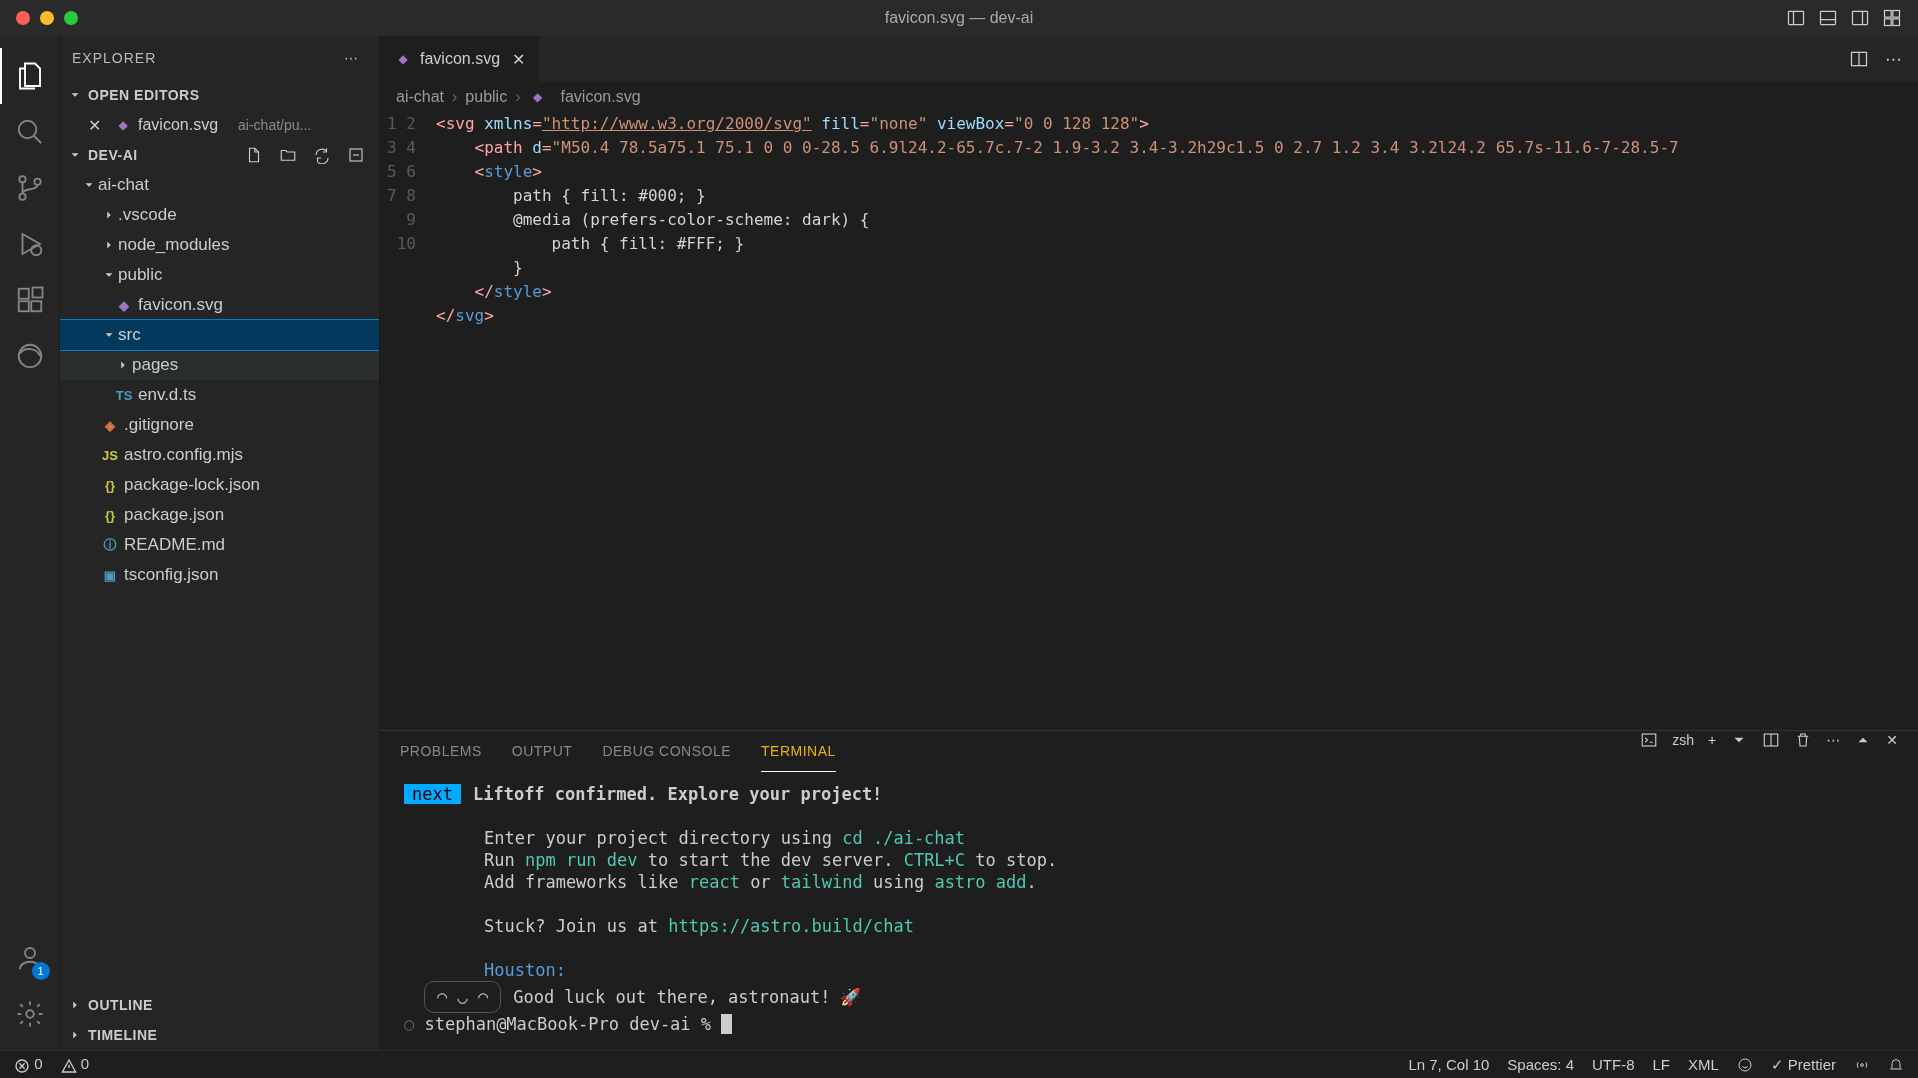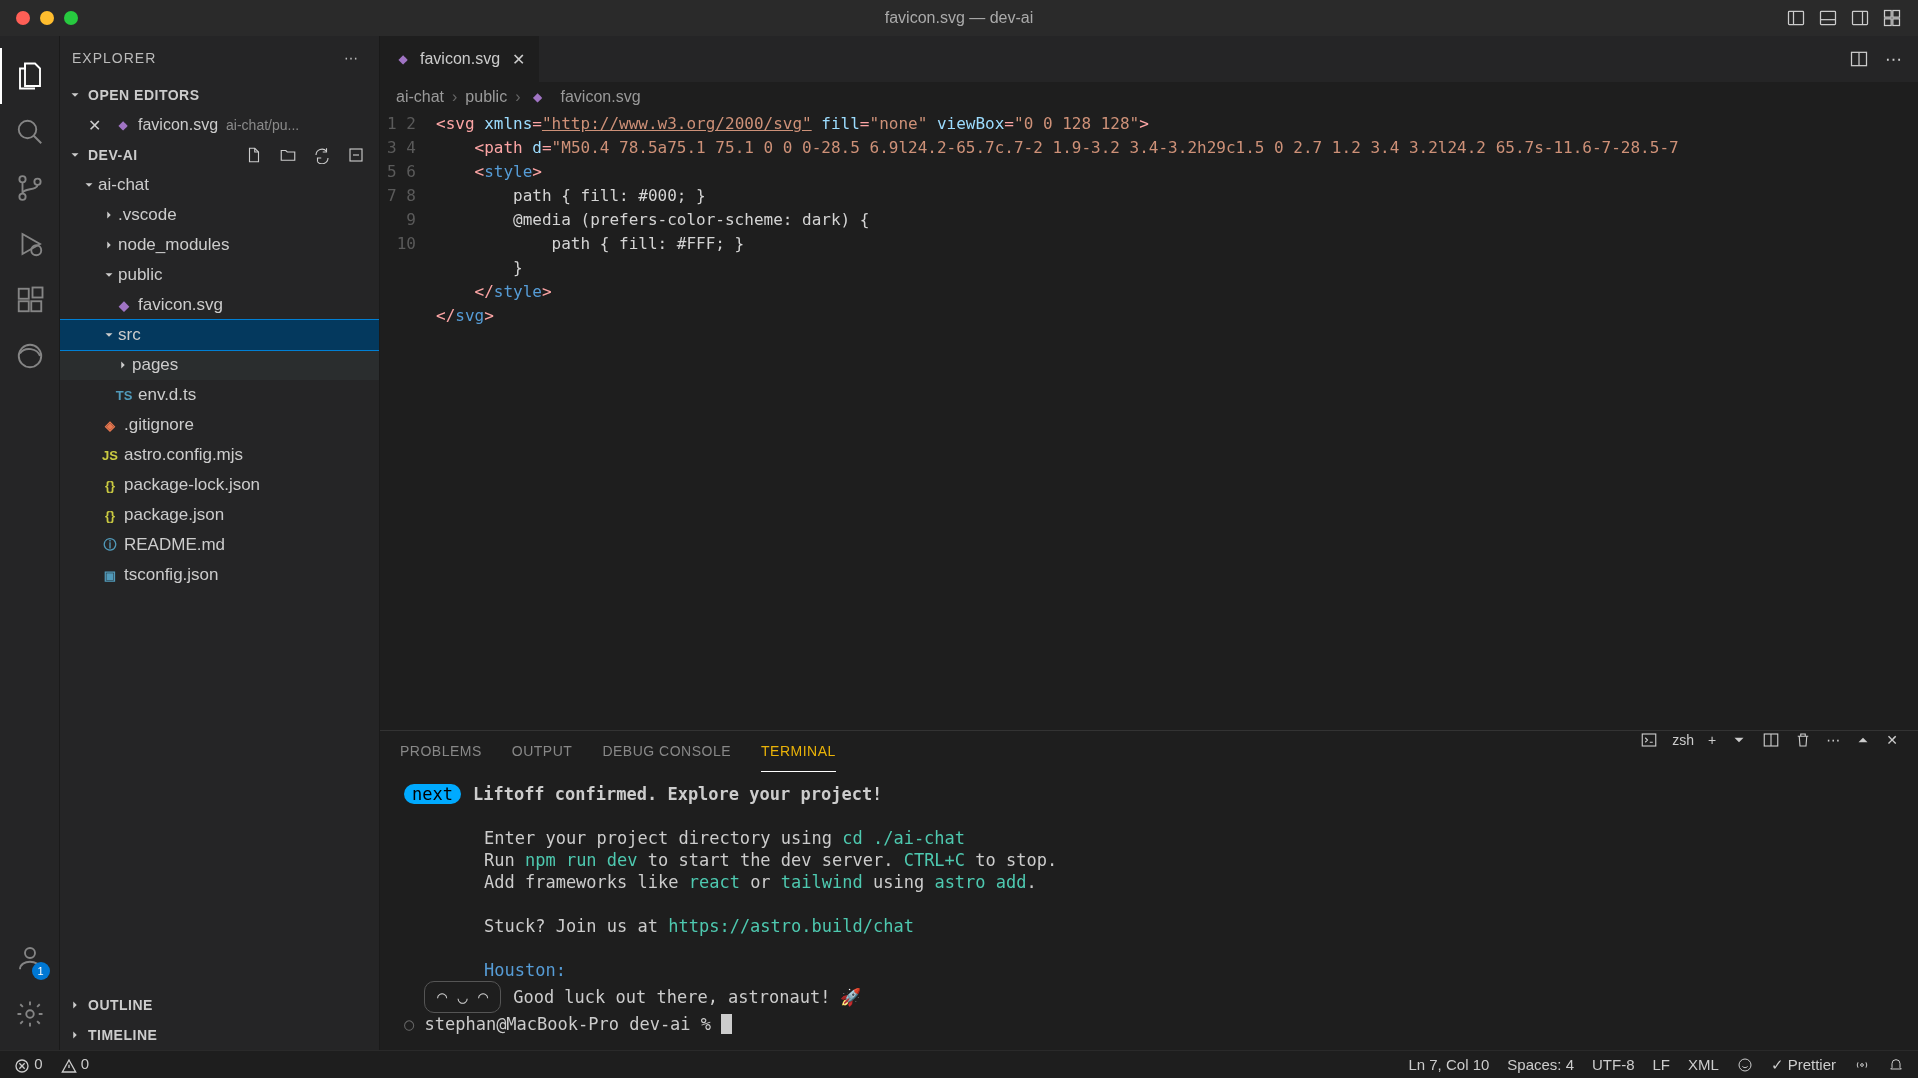--- a/index.html
+++ b/index.html
@@ -34,21 +34,21 @@
 .sidebar-header-actions { display: flex; gap: 14px; color: #bbb; }
 
 .section-header { height: 30px; display: flex; align-items: center; padding: 0 8px; color: #ccc; font-size: 14px; font-weight: 700; letter-spacing: 0.5px; cursor: pointer; }
 .section-header svg { width: 14px; height: 14px; margin-right: 6px; }
 .section-header .section-actions { margin-left: auto; display: flex; gap: 10px; }
 .section-header .section-actions svg { width: 18px; height: 18px; }
 
 .open-editor-item { height: 30px; display: flex; align-items: center; padding-left: 28px; font-size: 16px; }
 .open-editor-item .close-x { width: 18px; margin-right: 8px; color: #ccc; }
 .file-icon { width: 18px; height: 18px; margin-right: 6px; display: flex; align-items: center; justify-content: center; font-size: 12px; }
-.open-editor-path { color: #8a8a8a; margin-left: 8px; font-size: 14px; }
+.open-editor-path { color: #8a8a8a; margin-left: 20px; font-size: 14px; }
 
 .tree { flex: 1; overflow-y: auto; font-size: 17px; }
 .tree-item { height: 30px; display: flex; align-items: center; cursor: pointer; color: #ccc; }
 .tree-item.selected { background: #04395e; outline: 1px solid #007fd4; }
 .tree-item.hover { background: #2a2d2e; }
 .tree-indent-1 { padding-left: 20px; }
 .tree-indent-2 { padding-left: 40px; }
 .tree-indent-3 { padding-left: 54px; }
 .tree-chevron { width: 18px; display: flex; align-items: center; justify-content: center; }
 .tree-chevron svg { width: 14px; height: 14px; }
@@ -84,21 +84,21 @@
 
 
 .panel { height: 320px; border-top: 1px solid #333; display: flex; flex-direction: column; }
 .panel-tabs { height: 44px; display: flex; align-items: flex-start; padding: 0 20px; gap: 30px; font-size: 14px; }
 .panel-tab { color: #888; letter-spacing: 0.5px; cursor: pointer; padding: 12px 0; }
 .panel-tab.active { color: #eab308; border-bottom: 1px solid #fff; }
 .panel-actions { margin-left: auto; display: flex; gap: 14px; align-items: center; color: #ccc; }
 .panel-actions svg { width: 18px; height: 18px; }
 
 .terminal { flex: 1; padding: 8px 24px; font-family: "SF Mono", Menlo, Consolas, monospace; font-size: 17px; line-height: 22px; color: #ccc; }
-.term-badge { background: #00aaff; color: #000; padding: 0 8px; margin-right: 12px; border-radius: 10px; }
+.term-badge { background: #00aaff; color: #000; padding: 0 8px; margin-right: 12px; }
 .term-cyan { color: #4ec9b0; }
 .term-blue { color: #569cd6; }
 .term-ascii { border: 1px solid #555; border-radius: 10px; padding: 4px 12px; display: inline-block; margin-right: 12px; }
 
 
 .statusbar { height: 28px; background: #1e1e1e; border-top: 1px solid #2a2a2a; display: flex; align-items: center; padding: 0 14px; font-size: 15px; color: #ccc; }
 .statusbar-left, .statusbar-right { display: flex; gap: 18px; align-items: center; }
 .statusbar-right { margin-left: auto; }
 .statusbar svg { width: 16px; height: 16px; }
 </style>

